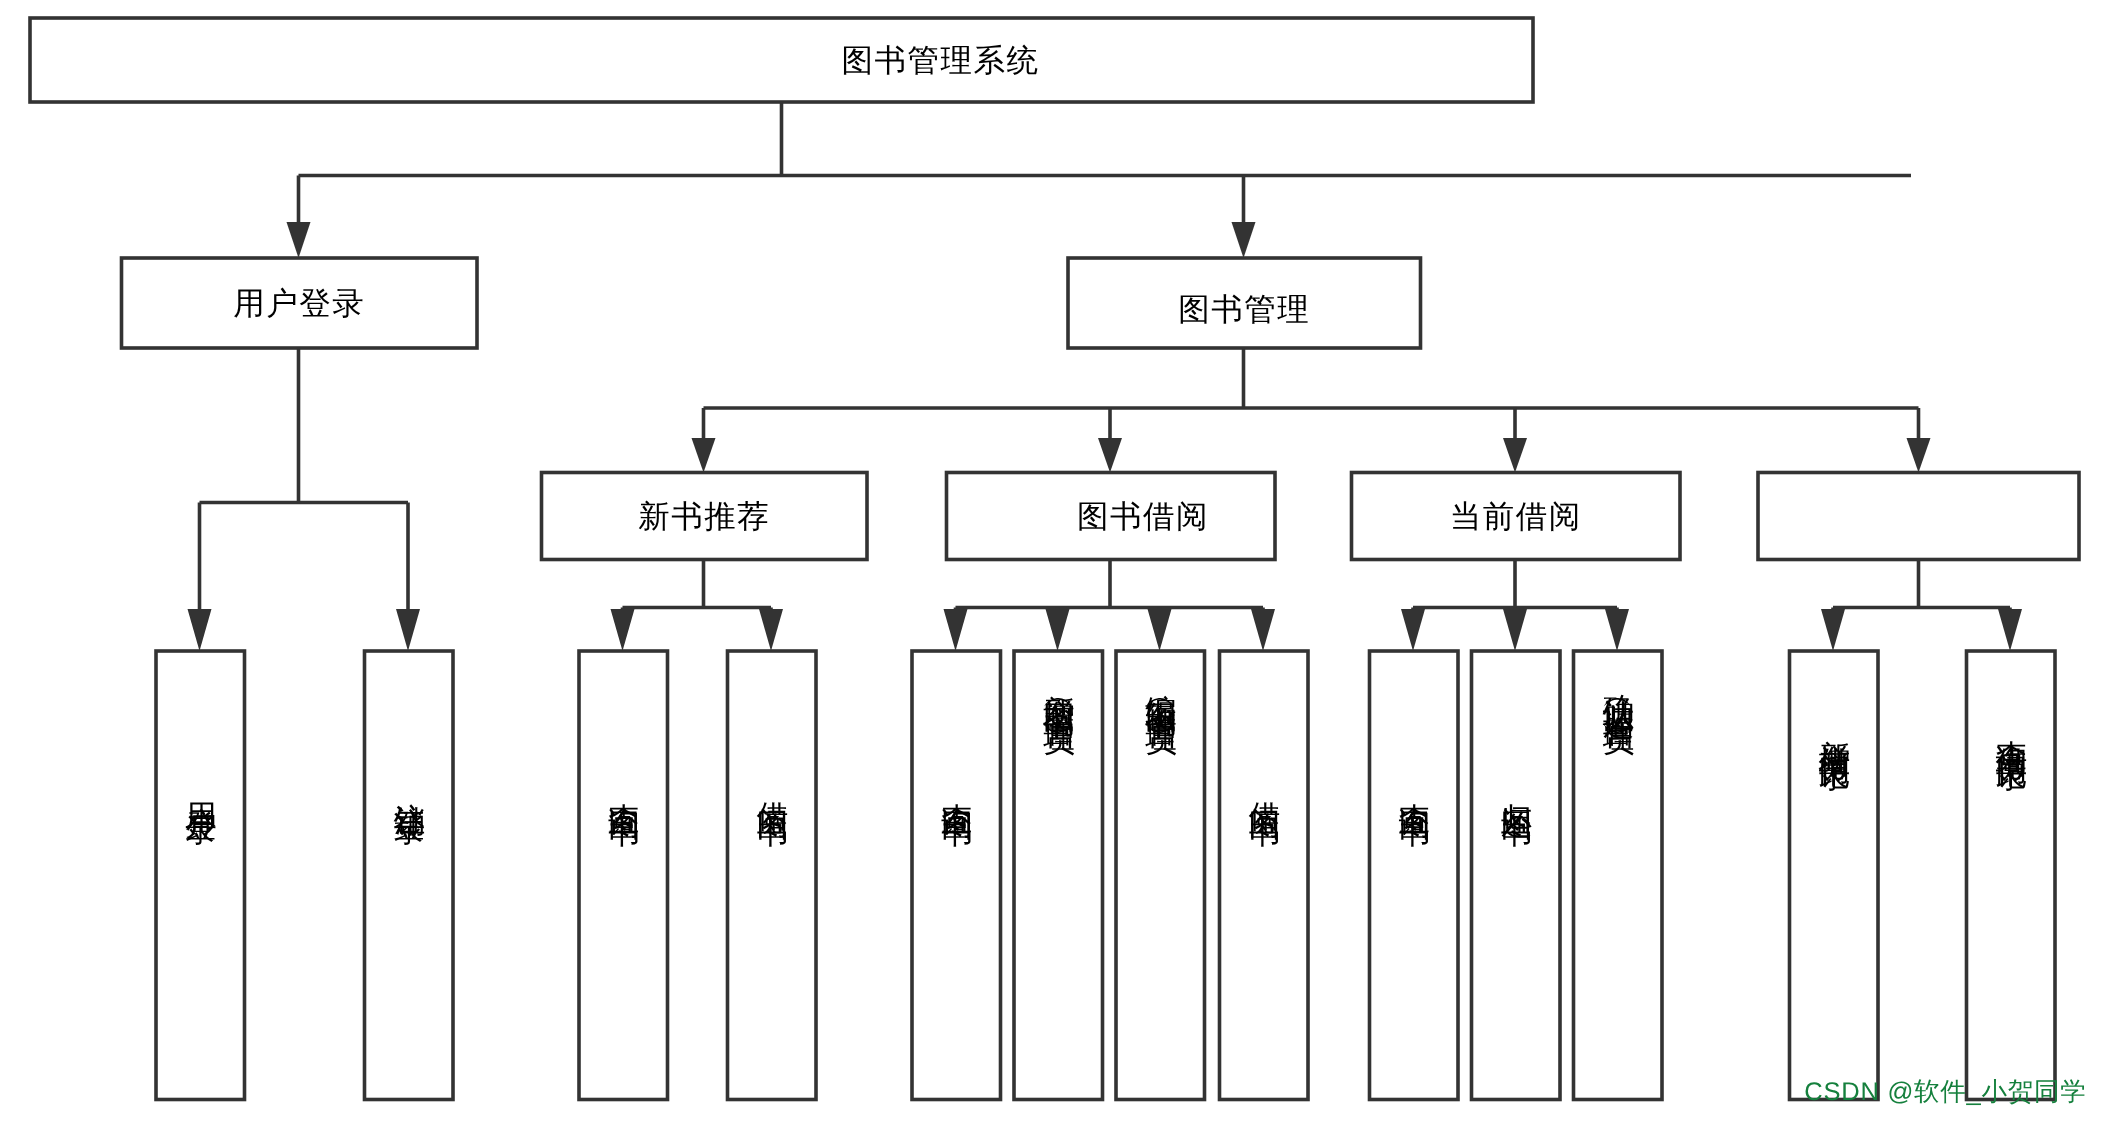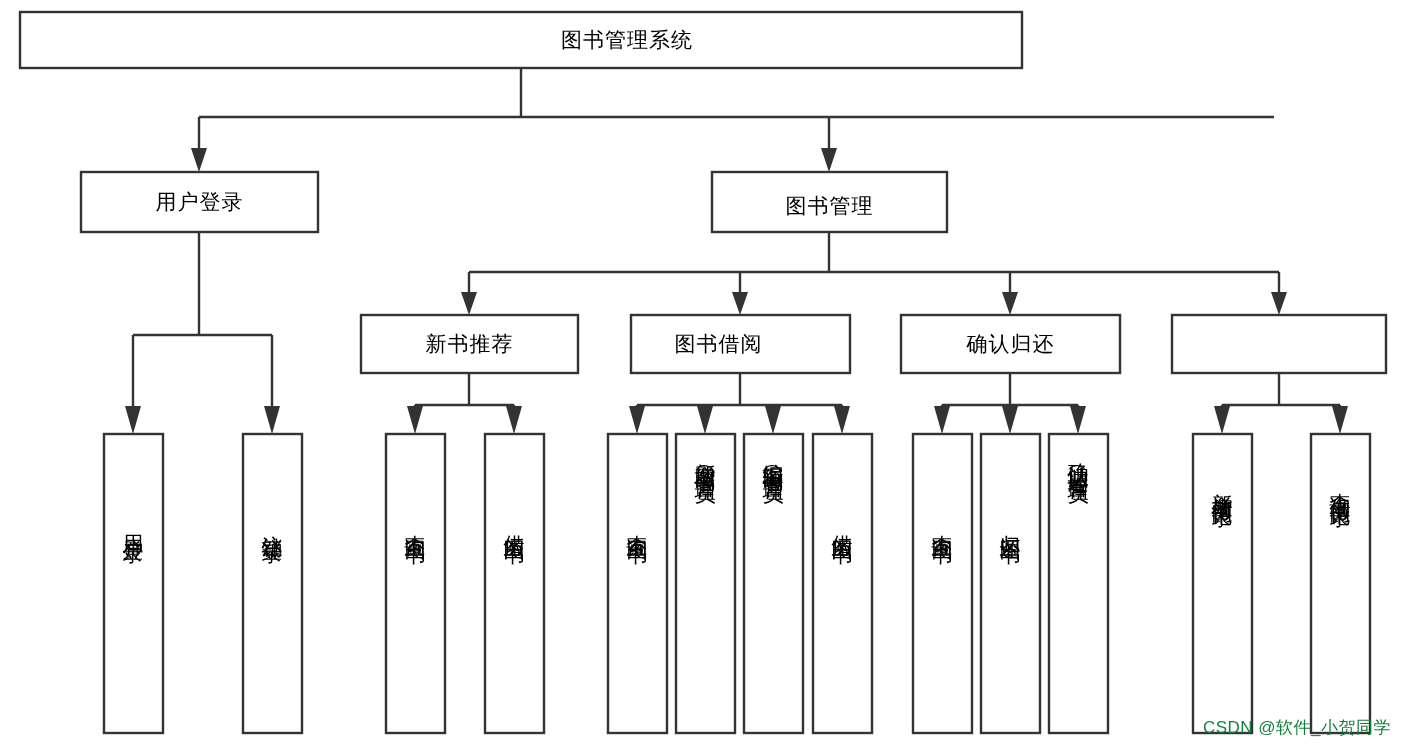--- a/index.html
+++ b/index.html
@@ -198,26 +198,26 @@
   </div>
 
   <div class="box-text-wrap" style="left:712px; top:172px; width:235px; height:68px;">
     <span class="box-text">图书管理</span>
   </div>
 
   <div class="box-text-wrap" style="left:361px; top:315px; width:217px; height:58px;">
     <span class="box-text">新书推荐</span>
   </div>
 
-  <div class="box-text-wrap" style="left:631px; top:315px; width:175px; height:58px;">
+  <div class="box-text-wrap" style="left:631px; top:315px; width:175px; height:58px;justify-content:flex-end;">
     <span class="box-text">图书借阅</span>
   </div>
 
   <div class="box-text-wrap" style="left:901px; top:315px; width:219px; height:58px;">
-    <span class="box-text">确认归还</span>
+    <span class="box-text">当前借阅</span>
   </div>
 
 
   <div class="leaf-text-wrap" style="left:104px; top:434px; width:59px; height:299px; padding-top:84px;">
     <span class="leaf-text">用户登录</span>
   </div>
 
   <div class="leaf-text-wrap" style="left:243px; top:434px; width:59px; height:299px; padding-top:84px;">
     <span class="leaf-text">注销登录</span>
   </div>

